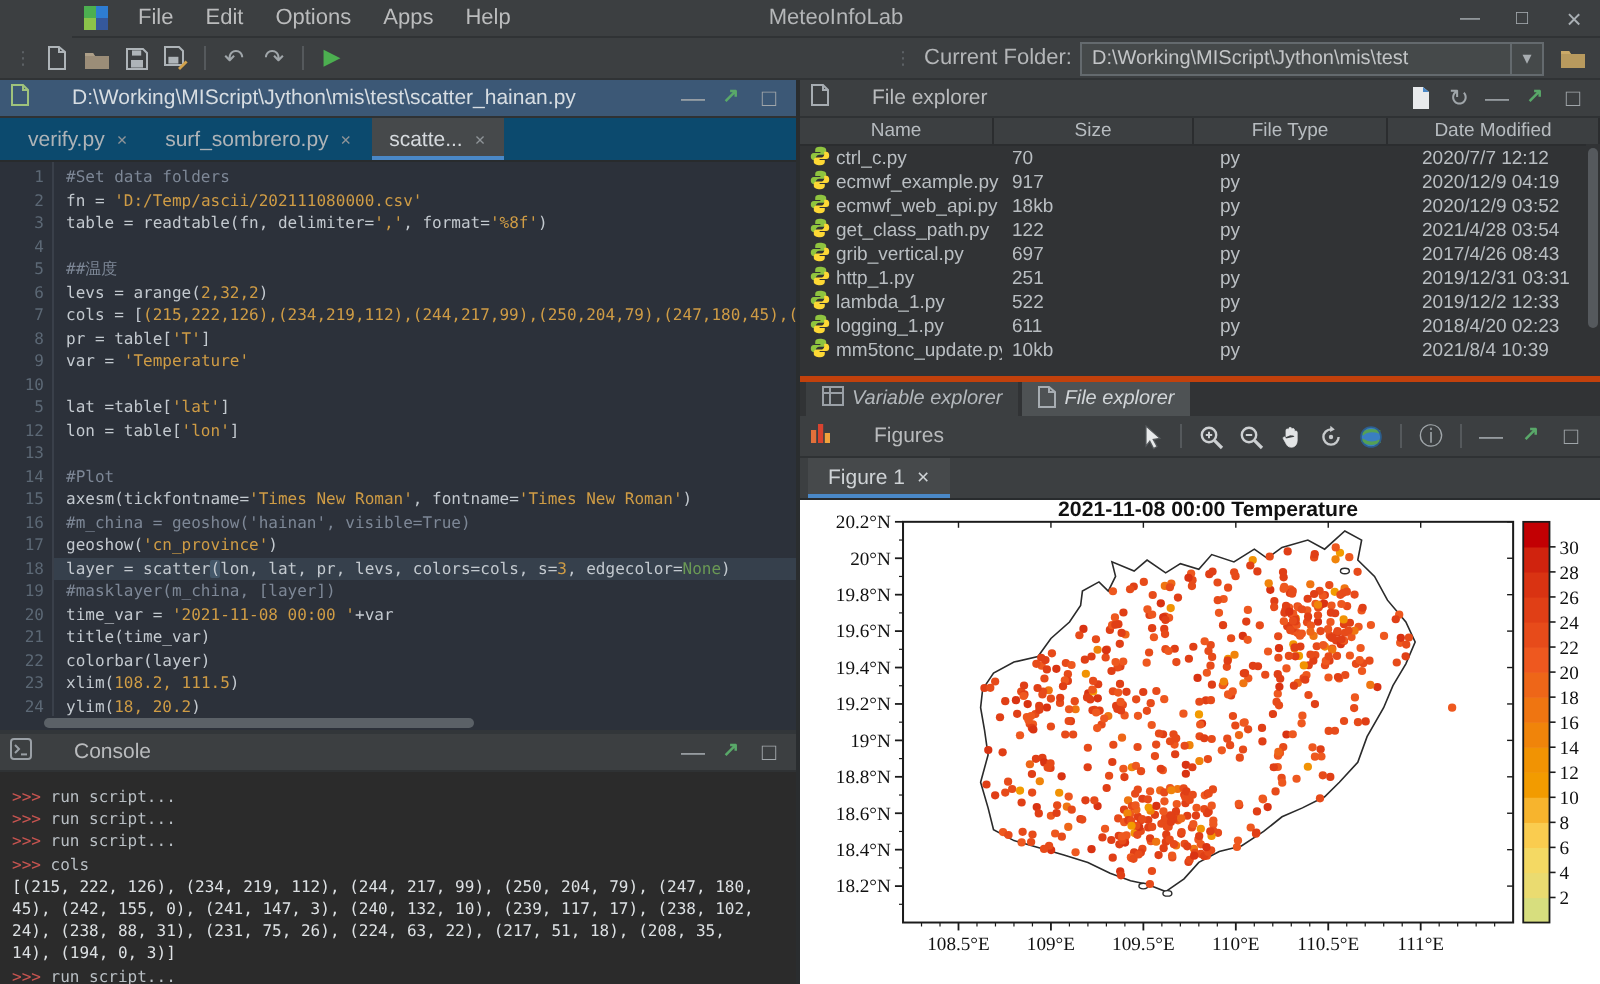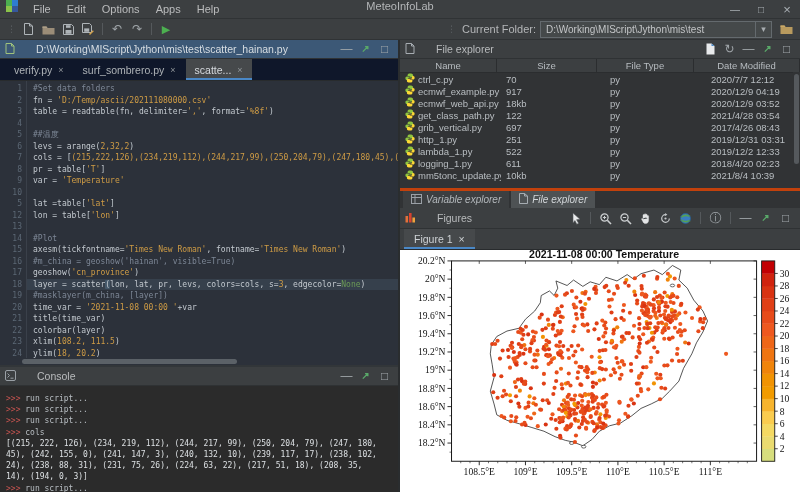--- a/index.html
+++ b/index.html
@@ -1,19 +1,19 @@
 <!DOCTYPE html>
 <html><head>
 <meta charset="utf-8">
 <style>
   html,body{margin:0;padding:0;background:#222;}
   .window{width:800px;height:492px;background:#3c3f41;font-family:"Liberation Sans",sans-serif;
     font-size:11px;color:#bbbcbd;overflow:hidden;position:relative;user-select:none;}
   
-  .titlebar{height:18px;display:flex;position:relative;background:#3c3f41;border-bottom:1px solid #303335;}
+  .titlebar{height:18px;display:flex;align-items:center;position:relative;background:#3c3f41;border-bottom:1px solid #303335;margin-left:36px;}
   .logo{width:12px;height:12px;margin:0 7px 0 6px;display:inline-block;}
   .menubar{display:flex;height:100%;align-items:center;z-index:2;}
   .menu-item{padding:0 8px;cursor:default;}
   .apptitle{position:absolute;left:0;right:0;text-align:center;color:#b4b6b8;pointer-events:none;}
   .winbtns{margin-left:auto;display:flex;height:100%;z-index:2;}
   .winbtn{width:26px;display:flex;align-items:center;justify-content:center;color:#aab0b5;font-size:10px;}
   .winbtn.close{font-size:13px;}
   
   .toolbar{height:20px;display:flex;align-items:center;border-bottom:1px solid #303335;padding:0 4px;}
   .grip{color:#5f6468;font-size:9px;letter-spacing:-1px;margin:0 3px;}
@@ -31,21 +31,21 @@
   .main{display:flex;height:453px;}
   .left{width:398px;display:flex;flex-direction:column;border-right:2px solid #2a2d2f;}
   .right{flex:1;display:flex;flex-direction:column;min-width:0;}
   .panel-title{height:18px;background:#3c3f41;display:flex;align-items:center;gap:5px;padding:0 5px;font-size:10.5px;color:#b9bbbd;flex:none;border-bottom:1px solid #2f3234;}
   .panel-title.focused{background:#3c5876;color:#d7dde2;}
   .pt-text{white-space:nowrap;overflow:hidden;padding-left:16px;}
   .pt-btns{margin-left:auto;display:flex;align-items:center;gap:2px;}
   .pt-btns .tbtn{width:17px;height:15px;}
   
   .editor-panel{height:325px;display:flex;flex-direction:column;background:#2c313a;flex:none;}
-  .tabbar{height:21px;background:#0f172a;display:flex;align-items:stretch;padding-left:5px;gap:1px;border-bottom:1px solid #282b2d;flex:none;}
+  .tabbar{height:21px;background:#0c4a6e;display:flex;align-items:stretch;padding-left:5px;gap:1px;border-bottom:1px solid #282b2d;flex:none;}
   .tab{padding:0 9px;display:flex;align-items:center;gap:6px;font-size:10.5px;color:#aeb3b7;}
   .tab.active{background:#46494b;box-shadow:inset 0 -2px 0 #4a88c7;color:#d6dade;}
   .tab .x{color:#8f9498;font-size:9px;}
   .code{flex:1;display:flex;overflow:hidden;font-family:"DejaVu Sans Mono",monospace;font-size:8px;line-height:11.5px;}
   .gutter{width:22px;text-align:right;padding:2px 4px 0 0;color:#5c6875;background:#2c313a;border-right:1px solid #3a404a;flex:none;}
   .lines{flex:1;padding-top:2px;white-space:pre;overflow:hidden;color:#c3c9cf;}
   .ln{height:11.5px;padding-left:6px;}
   .ln.current{background:#36404c;}
   .tok-com{color:#7d8796;}
   .tok-lit{color:#cf9c45;}

